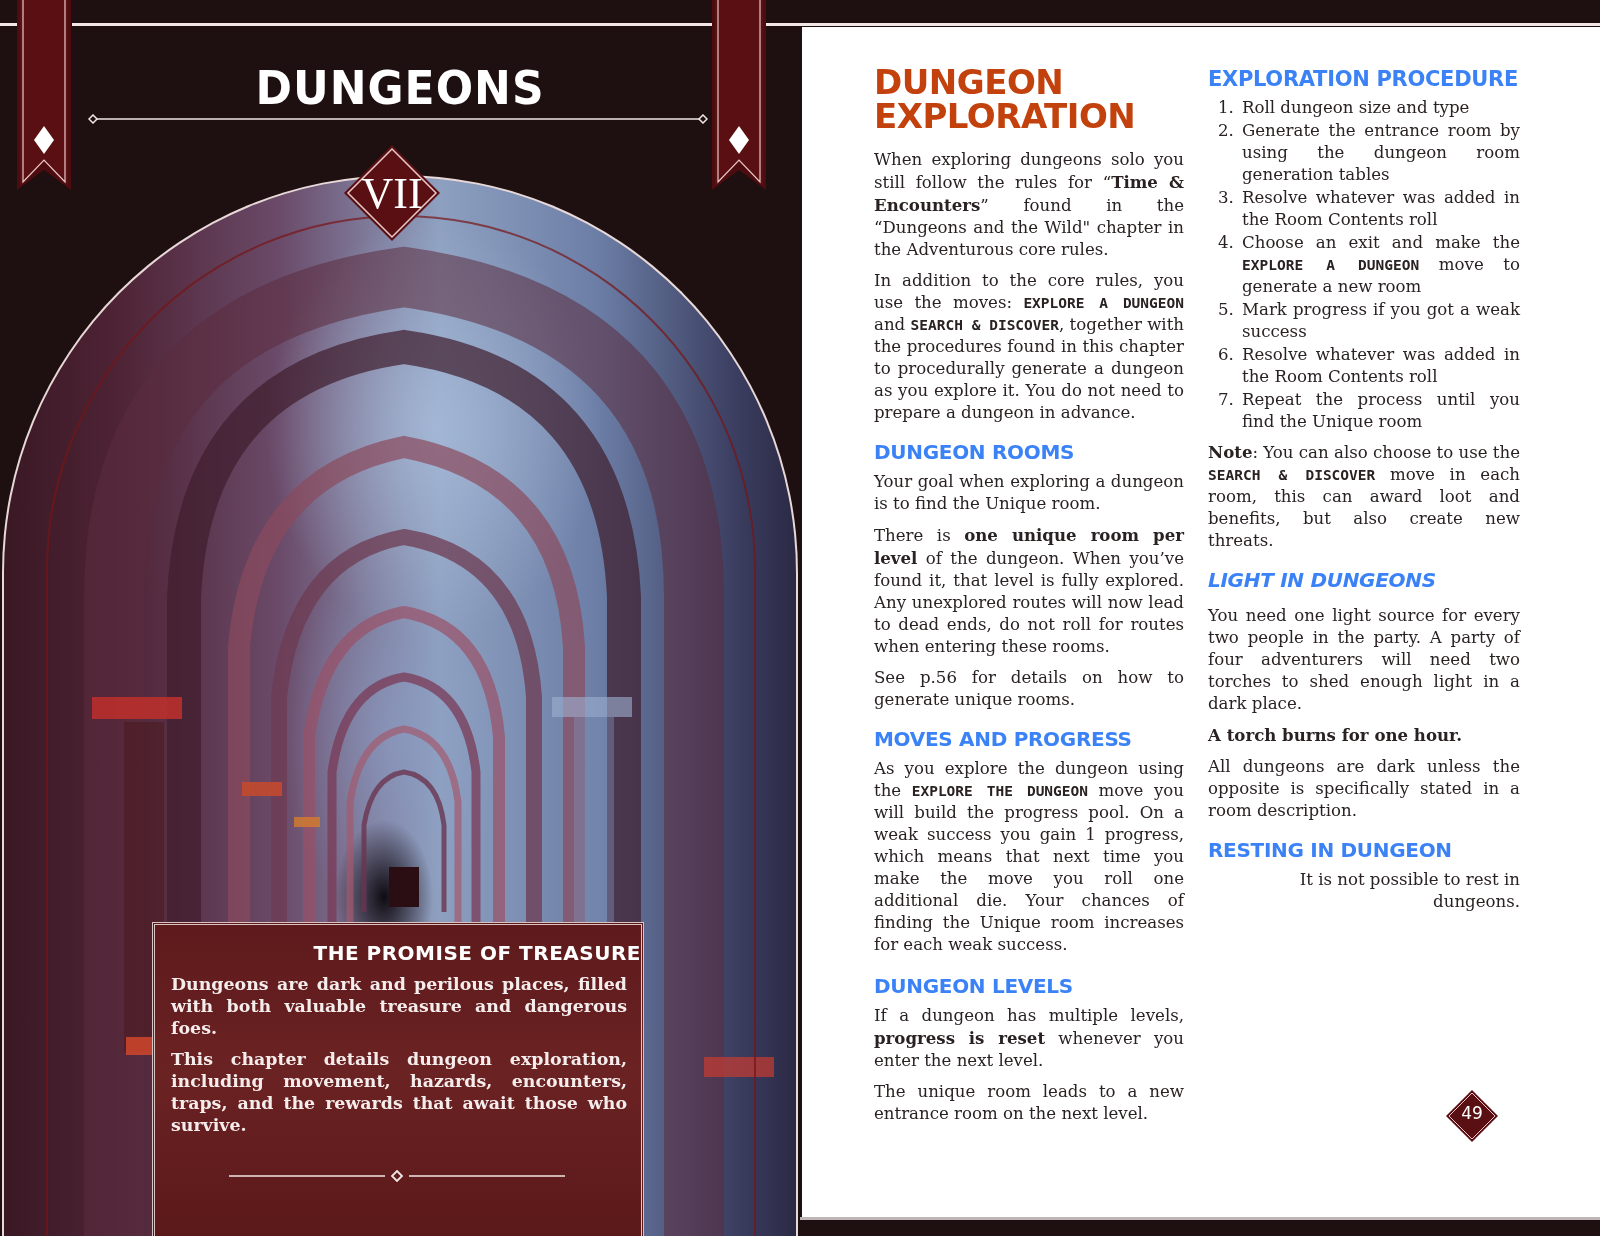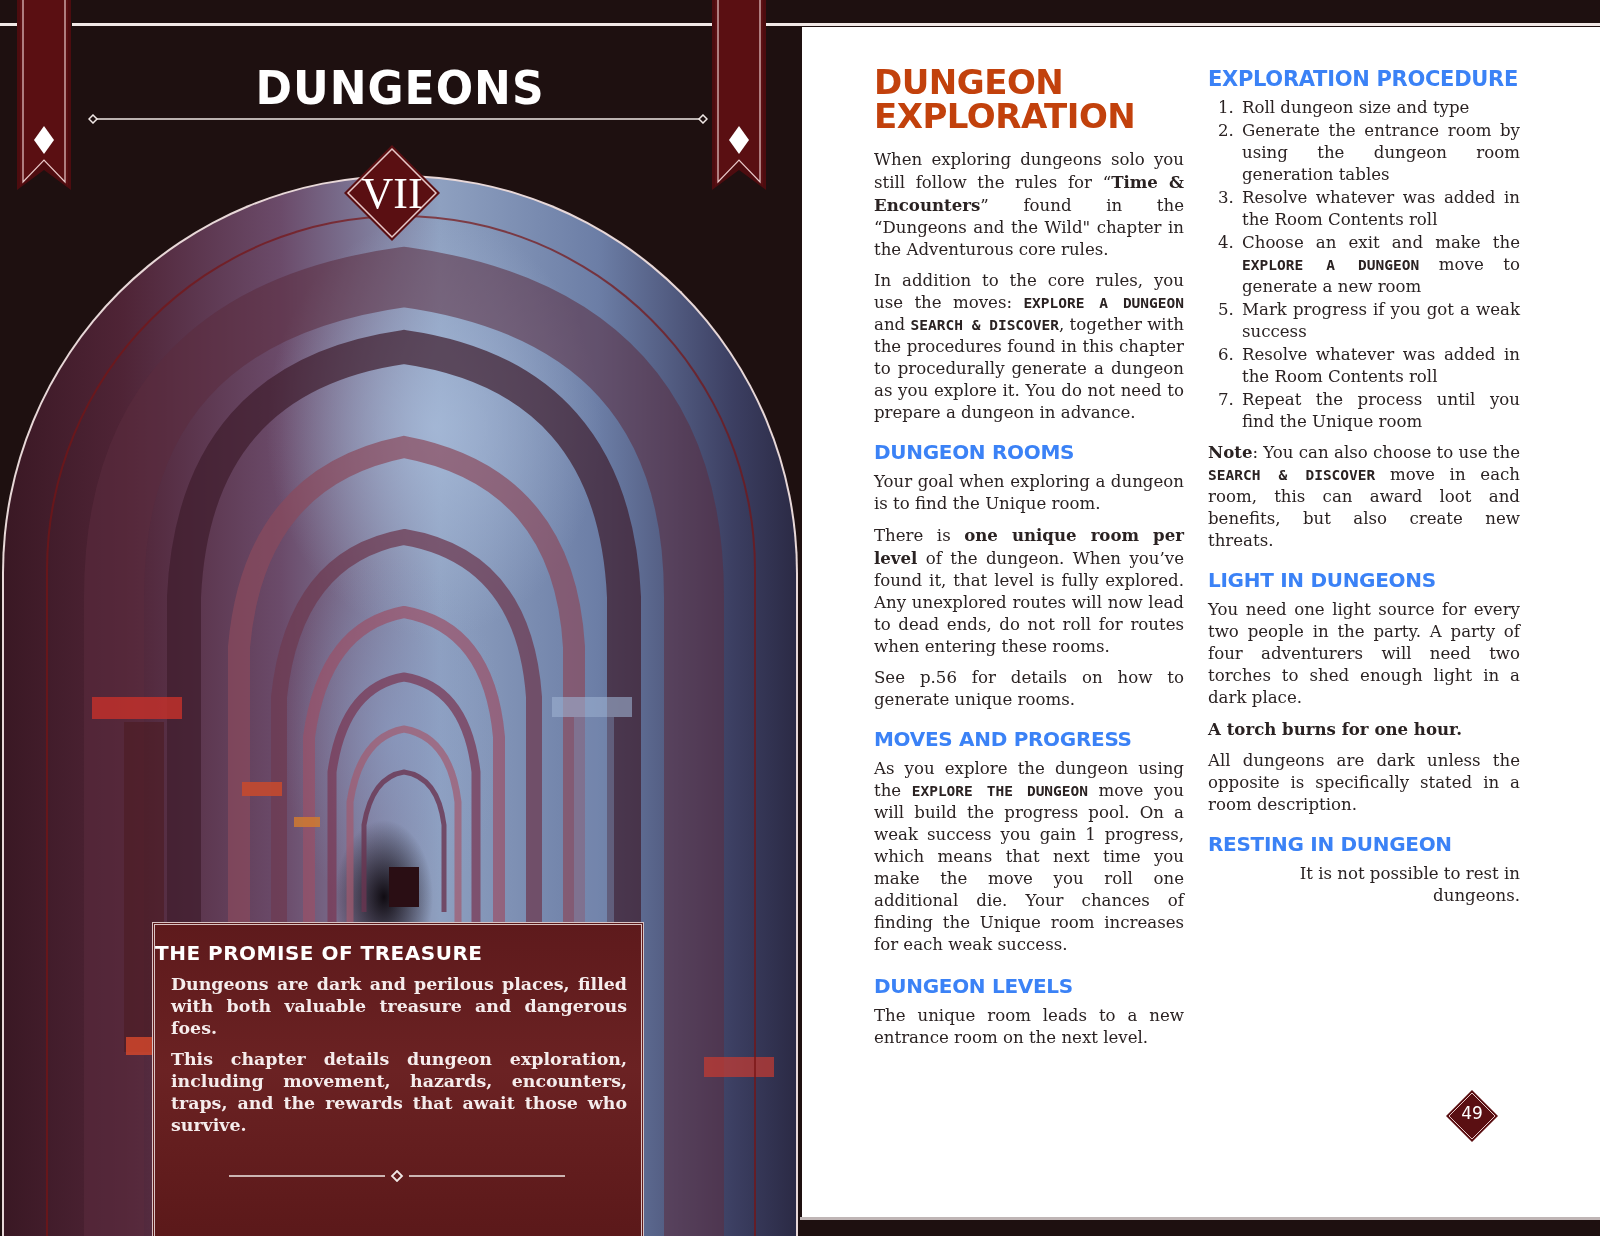--- a/index.html
+++ b/index.html
@@ -28,21 +28,21 @@
   }
   .arch-inner-line { position: absolute; left: 42px; top: 38px; width: 710px; height: 1100px; border-radius: 355px 355px 0 0; border: 2px solid rgba(120,20,20,0.7); border-bottom: none; }
   .arch svg.scene { position: absolute; left: 0; top: 0; width: 796px; height: 1070px; }
 
   .chapter-badge { position: absolute; left: 344px; top: 145px; width: 96px; height: 96px; }
   .chapter-badge svg { width: 100%; height: 100%; display: block; }
   .chapter-num { position: absolute; left: 344px; top: 168px; width: 96px; text-align: center; color: #ffffff; font-family: "Liberation Serif", serif; font-size: 44px; }
 
   .sidebar-box { position: absolute; left: 152px; top: 922px; width: 492px; height: 330px;
     background: linear-gradient(180deg, #5e1a1c 0%, #6b2223 45%, #5a1819 100%); border: 3px double #d9c3c3; }
-  .sidebar-title { position: absolute; left: 0; top: 16px; width: 100%; text-align: left; color: #ffffff; font-family: "DejaVu Sans", sans-serif; font-weight: bold; font-size: 20px; letter-spacing: 0.5px; }
+  .sidebar-title { position: absolute; left: 0; top: 16px; width: 100%; text-align: right; color: #ffffff; font-family: "DejaVu Sans", sans-serif; font-weight: bold; font-size: 20px; letter-spacing: 0.5px; }
   .sidebar-body { position: absolute; left: 16px; top: 48px; width: 456px; color: #f5ecec; font-family: "DejaVu Serif", serif; font-size: 17.4px; line-height: 22px; text-align: justify; }
   .sidebar-body p { margin-bottom: 9px; font-weight: bold; }
   .sidebar-divider { position: absolute; left: 74px; top: 245px; width: 336px; height: 12px; }
 
   
   .right-page { position: absolute; left: 800px; top: 0; width: 800px; height: 1236px; background: #1e1010; }
   .right-rule-top { position: absolute; left: 0; top: 23px; width: 800px; height: 3px; background: #f1e8e6; }
   .paper { position: absolute; left: 2px; top: 27px; width: 798px; height: 1190px; background: #ffffff; }
   .right-rule-bottom { position: absolute; left: 0; top: 1217px; width: 800px; height: 3px; background: #bfb5b5; }
 
@@ -161,37 +161,38 @@
 
       <div class="h2" style="margin-top:16px;margin-bottom:7px;">DUNGEON ROOMS</div>
       <div class="p">Your goal when exploring a dungeon is to find the Unique room.</div>
       <div class="p"><span>There is </span><b>one unique room per level</b><span> of the dungeon. When you’ve found it,  that level is fully explored. Any unexplored routes will now lead to dead ends, do not roll for routes when entering these rooms.</span></div>
       <div class="p">See p.56 for details on how to generate unique rooms.</div>
 
       <div class="h2" style="margin-top:16px;margin-bottom:7px;">MOVES AND PROGRESS</div>
       <div class="p"><span>As you explore the dungeon using the </span><span class="move">EXPLORE THE DUNGEON</span><span> move you will build the progress pool. On a weak success you gain 1 progress, which means that next time you make the move you roll one additional die. Your chances of finding the Unique room increases for each weak success.</span></div>
 
       <div class="h2" style="margin-top:18px;margin-bottom:7px;">DUNGEON LEVELS</div>
+      <div class="p"><span>If a dungeon has multiple levels, </span><b>progress is reset</b><span> whenever you enter the next level.</span></div>
       <div class="p">The unique room leads to a new entrance room on the next level.</div>
     </div>
 
     <div class="col col-b" style="top:40px;">
       <div class="h2" style="margin-bottom:6px;font-size:21px;">EXPLORATION PROCEDURE</div>
       <ol class="steps">
         <li><span class="num">1.</span><span>Roll dungeon size and type</span></li>
         <li><span class="num">2.</span><span>Generate the entrance room by using the dungeon room generation tables</span></li>
         <li><span class="num">3.</span><span>Resolve whatever was added in the Room Contents roll</span></li>
         <li><span class="num">4.</span><span>Choose an exit and make the </span><span class="move">EXPLORE A DUNGEON</span><span> move to generate a new room</span></li>
         <li><span class="num">5.</span><span>Mark progress if you got a weak success</span></li>
         <li><span class="num">6.</span><span>Resolve whatever was added in the Room Contents roll</span></li>
         <li><span class="num">7.</span><span>Repeat the process until you find the Unique room</span></li>
       </ol>
       <div class="p" style="margin-top:8px;"><b>Note</b><span>: You can also choose to use the </span><span class="move">SEARCH &amp; DISCOVER</span><span> move in each room, this can award loot and benefits, but also create new threats.</span></div>
 
-      <div class="h2" style="margin-top:16px;margin-bottom:7px;">LIGHT IN DUNGEONS</div>
+      <div class="h2" style="margin-top:16px;margin-bottom:13px;font-style:italic;">LIGHT IN DUNGEONS</div>
       <div class="p">You need one light source for every two people in the party. A party of four adventurers will need two torches to shed enough light in a dark place.</div>
       <div class="p"><b>A torch burns for one hour.</b></div>
       <div class="p">All dungeons are dark unless the opposite is specifically stated in a room description.</div>
 
       <div class="h2" style="margin-top:16px;margin-bottom:7px;">RESTING IN DUNGEON</div>
       <div class="p" style="text-align:right;">It is not possible to rest in dungeons.</div>
     </div>
   </div>
   <div class="right-rule-bottom"></div>
 </div>

